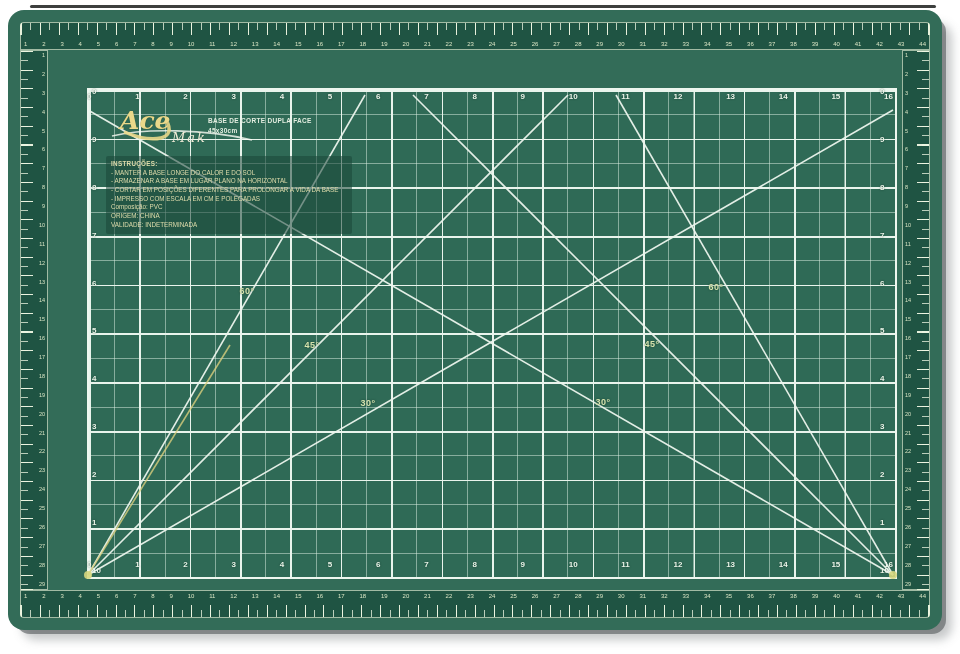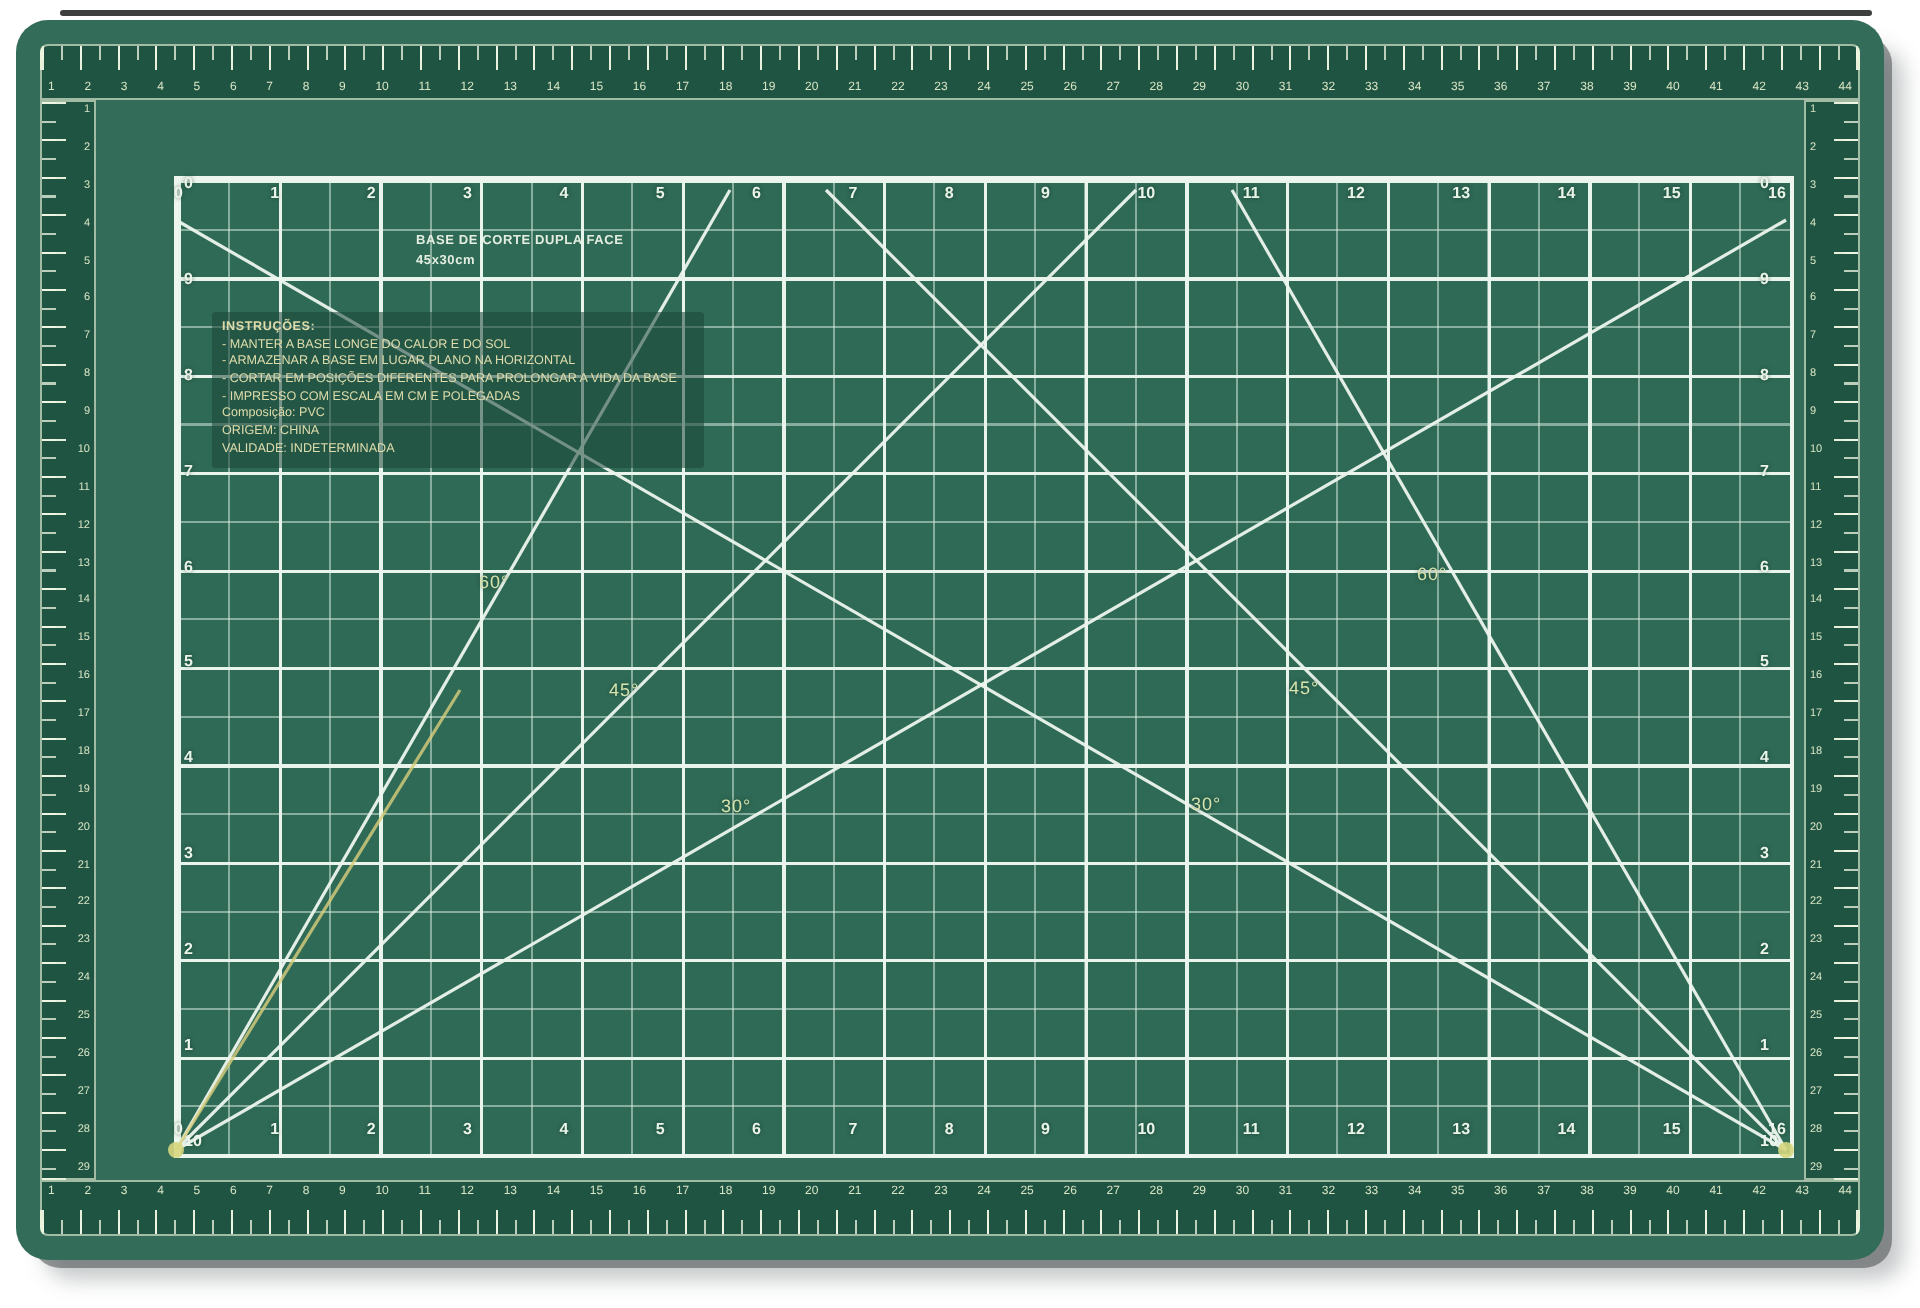--- a/index.html
+++ b/index.html
@@ -59,21 +59,21 @@
   .hlabels{position:absolute;left:79px;width:806px;display:flex;justify-content:space-between;
     font-size:8px;font-weight:bold;color:#eaf4e8;text-shadow:0 0 2px rgba(10,40,30,.6);}
   .hlabels.toprow{top:82px;}
   .hlabels.bottomrow{top:550px;}
   .vlabels{position:absolute;top:78px;height:487px;display:flex;flex-direction:column;justify-content:space-between;
     font-size:8px;font-weight:bold;color:#eaf4e8;text-shadow:0 0 2px rgba(10,40,30,.6);line-height:1;}
   .vlabels.leftcol{left:84px;}
   .vlabels.rightcol{left:872px;}
   .diagonals{position:absolute;left:0;top:0;width:934px;height:620px;}
   .angle-label{position:absolute;transform:translate(-50%,-50%);
-    font-size:9px;font-weight:normal;color:var(--label_yellow);
+    font-size:9px;font-weight:bold;color:var(--label_yellow);
     text-shadow:0 0 2px rgba(15,50,35,.7);letter-spacing:.5px;text-align:center;}
   .corner-dot{position:absolute;width:8px;height:8px;border-radius:50%;
     background:var(--dot_yellow);opacity:.9;transform:translate(-50%,-50%);}
   
   .logo{position:absolute;left:102px;top:94px;width:150px;height:52px;}
   .logo-ace{position:absolute;left:10px;top:2px;font-family:"DejaVu Serif",serif;font-style:italic;font-weight:bold;
     font-size:25px;color:var(--logo_yellow);text-shadow:0 0 1px rgba(60,50,0,.4);}
   .logo-mak{position:absolute;left:62px;top:26px;font-family:"DejaVu Serif",serif;font-style:italic;
     font-size:13px;color:#f0ead6;letter-spacing:2px;}
   .logo-flourish{position:absolute;left:0;top:0;}
@@ -335,20 +335,28 @@
   <span class="angle-label" style="left:239px;top:281px">60°</span>
   <span class="angle-label" style="left:304px;top:335px">45°</span>
   <span class="angle-label" style="left:360px;top:393px">30°</span>
   <span class="angle-label" style="left:708px;top:277px">60°</span>
   <span class="angle-label" style="left:644px;top:334px">45°</span>
   <span class="angle-label" style="left:595px;top:392px">30°</span>
 
   <span class="corner-dot" style="left:80px;top:565px"></span>
   <span class="corner-dot" style="left:885px;top:565px"></span>
 
+  <div class="logo">
+    <svg class="logo-flourish" width="150" height="52">
+      <path d="M2,32 C 35,24 95,25 142,36" stroke="rgba(250,252,245,.8)" stroke-width="1.6" fill="none"></path>
+      <path d="M14,28 C 44,40 68,36 56,16" stroke="#e9d88a" stroke-width="3.5" fill="none" opacity=".9"></path>
+    </svg>
+    <span class="logo-ace">Ace</span>
+    <span class="logo-mak">Mak</span>
+  </div>
 
   <div class="product-title">
     <div>BASE DE CORTE DUPLA FACE</div>
     <div>45x30cm</div>
   </div>
 
   <div class="info-block">
     <div class="info-heading">INSTRUÇÕES:</div>
     <div class="info-lines">
         <div>- MANTER A BASE LONGE DO CALOR E DO SOL</div>

